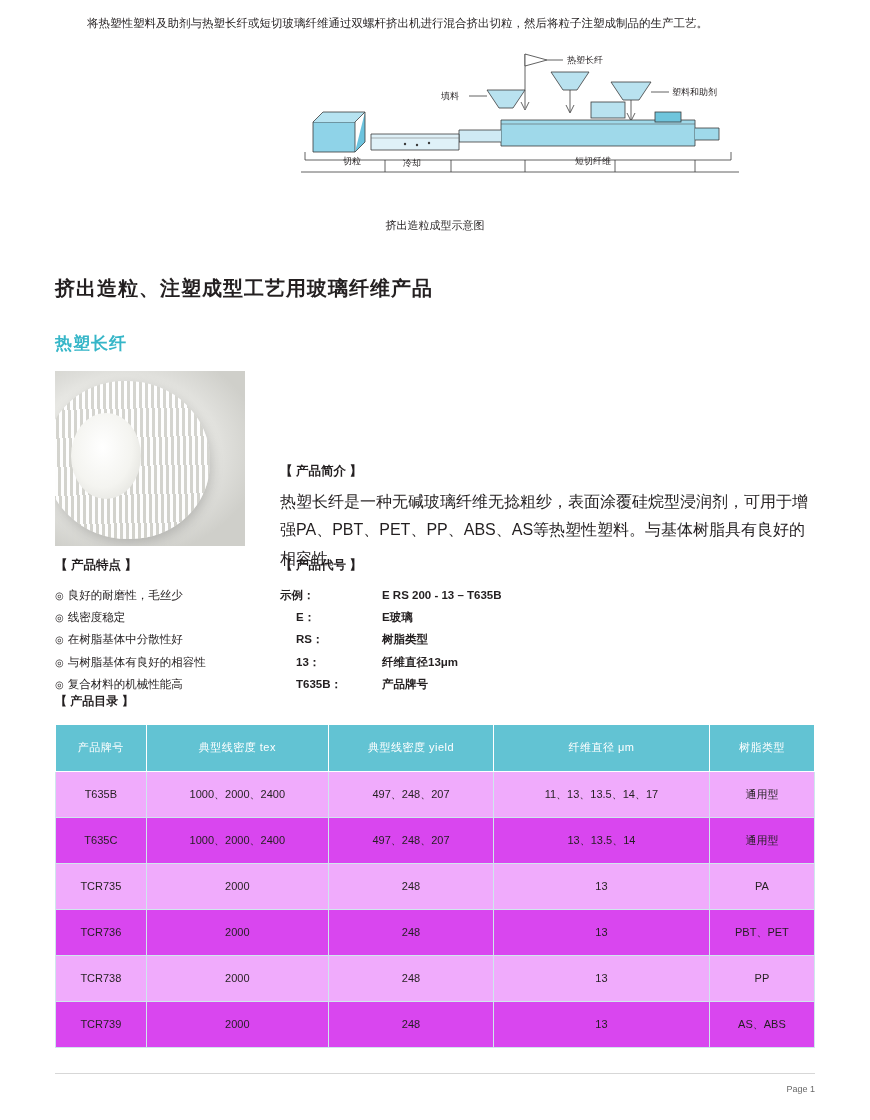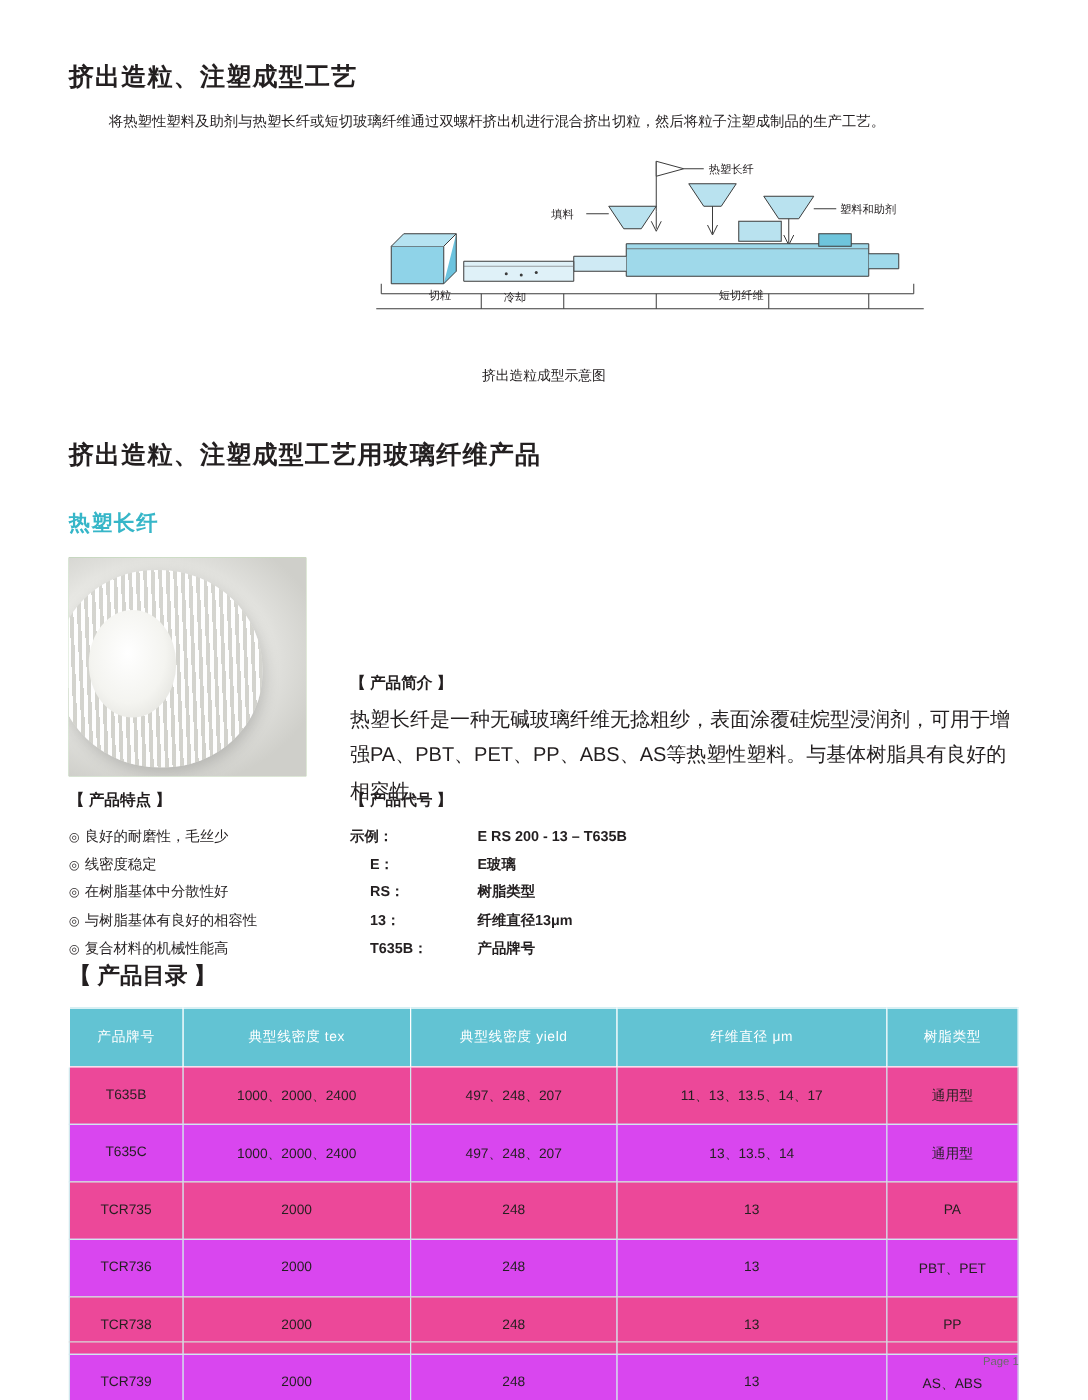--- a/index.html
+++ b/index.html
@@ -168,21 +168,21 @@
   .code-table td.key {
     width: 72px;
     padding-left: 16px;
   }
   .code-table td.val {
     padding-left: 14px;
   }
 
   
   .catalog-heading {
-    font-size: 18px;
+    font-size: 12px;
     font-weight: bold;
     margin: 6px 0 0 0;
   }
   table.catalog {
     margin-top: 14px;
     width: 100%;
     border-collapse: collapse;
     font-size: 11px;
   }
   table.catalog th {
@@ -193,21 +193,21 @@
     border: 1px solid #ffffff;
     letter-spacing: 0.5px;
   }
   table.catalog td {
     height: 43px;
     text-align: center;
     border: 1px solid #cfe7ec;
     color: #231f20;
   }
   table.catalog tr.odd td {
-    background: #ec4899;
+    background: #f0abfc;
   }
   table.catalog tr.even td {
     background: #d946ef;
   }
 
   
   .footer-rule {
     position: absolute;
     left: 55px;
     right: 55px;
@@ -231,21 +231,20 @@
     background: #ffffff;
   }
 </style>
 </head>
 <body>
 
 <div class="page">
 
   <div class="left-edge"></div>
 
-  <h1 class="section-title">挤出造粒、注塑成型工艺</h1>
   <p class="intro">将热塑性塑料及助剂与热塑长纤或短切玻璃纤维通过双螺杆挤出机进行混合挤出切粒，然后将粒子注塑成制品的生产工艺。</p>
 
   <div class="diagram-wrap">
     <svg width="760" height="170" viewBox="0 0 760 170">
       <g fill="none" stroke="#3b3b3b" stroke-width="0.8">
 
         <path d="M470 12 L470 52" stroke="#3b3b3b"></path>
         <path d="M470 12 L492 18 L470 24 Z" fill="#ffffff"></path>
 
         <path d="M470 52 L470 66 M466 60 L470 68 L474 60" stroke="#3b3b3b"></path>

